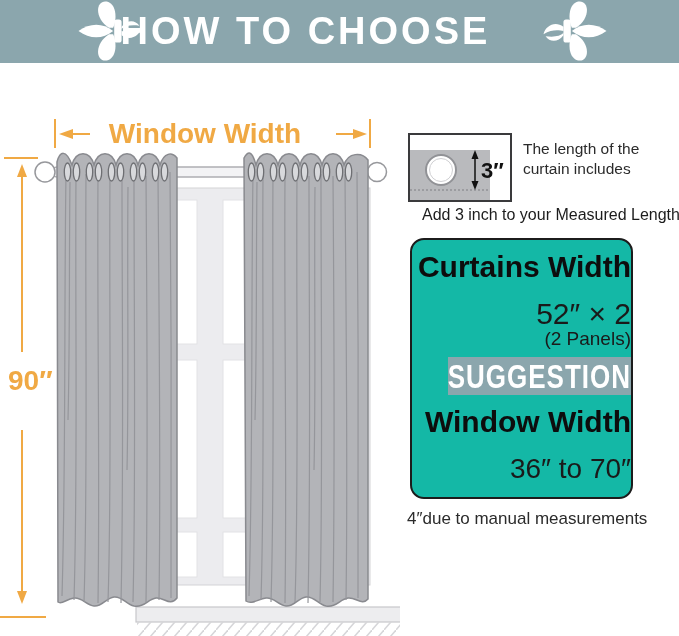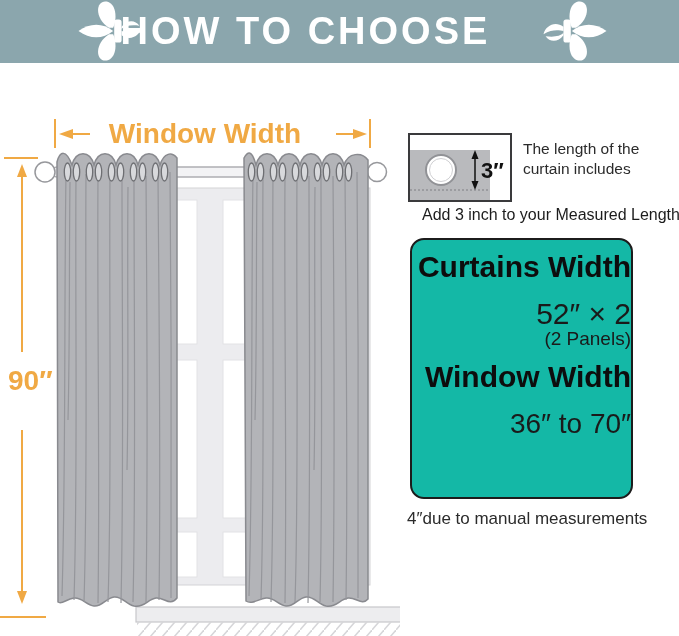--- a/index.html
+++ b/index.html
@@ -198,20 +198,23 @@
   <div>curtain includes</div>
 </div>
 
 <div class="add-note">Add 3 inch to your Measured Length</div>
 
 <div class="suggestion-box">
   <div class="sb-title">Curtains Width</div>
   <hr class="sb-divider">
   <div class="sb-value">52″ × 2</div>
   <div class="sb-panels">(2 Panels)</div>
+  <div class="sb-band">
+    <span>SUGGESTION</span>
+  </div>
   <div class="sb-title sb-title2">Window Width</div>
   <hr class="sb-divider">
   <div class="sb-value sb-value2">36″ to 70″</div>
 </div>
 
 <div class="footnote">
   <div>4″due to manual measurements</div>
 </div>
 
 </body></html>

